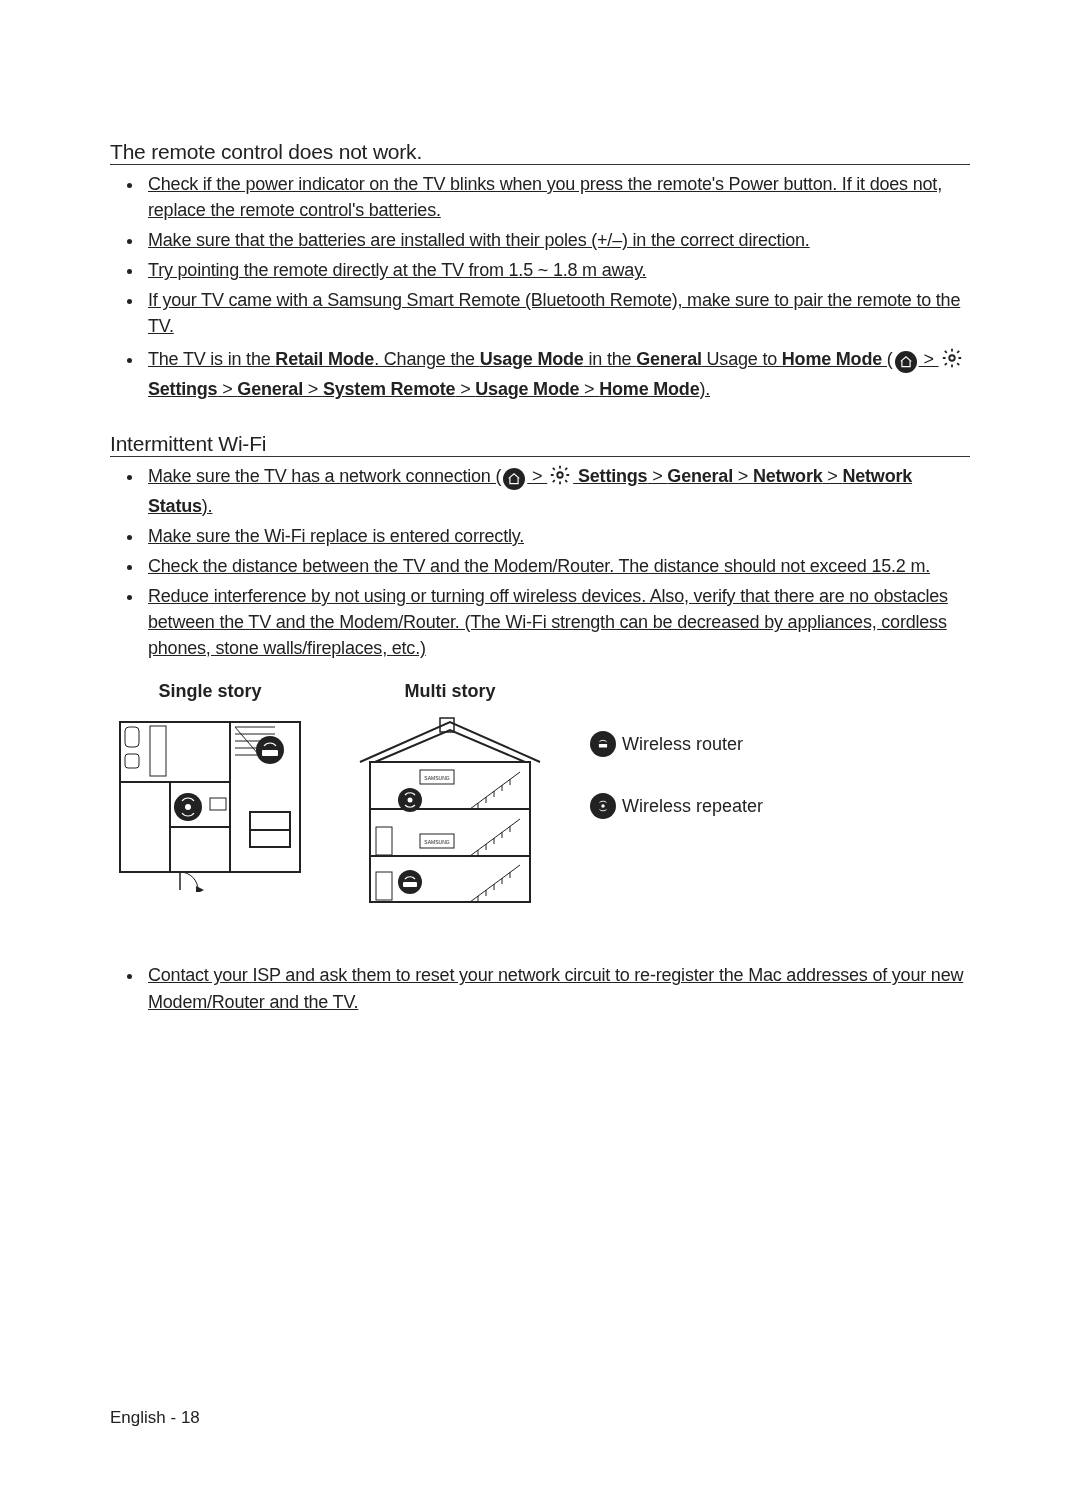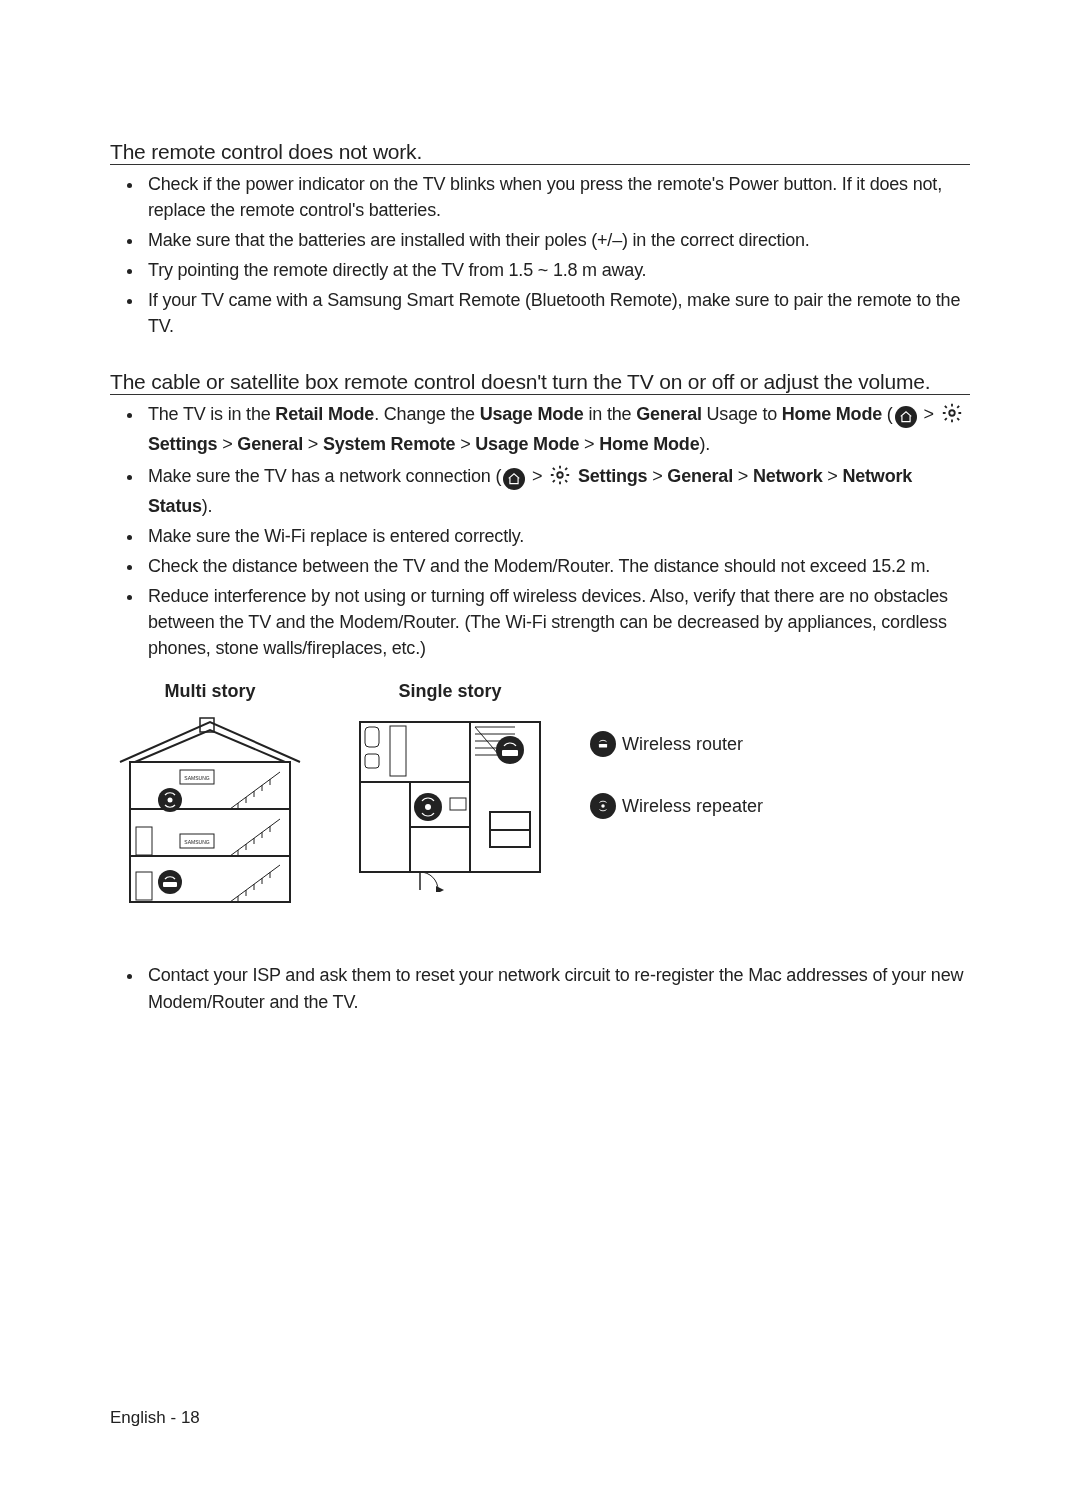--- a/index.html
+++ b/index.html
@@ -19,20 +19,21 @@
   h3.section {
     font-size: 21px;
     font-weight: 400;
     margin: 30px 0 6px 0;
     border-bottom: 1px solid #333;
     letter-spacing: -0.2px;
   }
   ul {
     margin: 6px 0 0 0;
     padding-left: 34px;
+    text-decoration: underline;
   }
   li {
     font-size: 18px;
     line-height: 1.45;
     margin: 4px 0;
     padding-left: 4px;
     letter-spacing: -0.2px;
   }
   .b { font-weight: 700; }
   .icon {
@@ -85,47 +86,91 @@
 
 <div class="page">
   <div id="content">
       <h3 class="section">The remote control does not work.</h3>
       <ul>
         <li>Check if the power indicator on the TV blinks when you press the remote's Power button. If it does not, replace the remote control's batteries.</li>
         <li>Make sure that the batteries are installed with their poles (+/–) in the correct direction.</li>
         <li>Try pointing the remote directly at the TV from 1.5 ~ 1.8 m away.</li>
         <li>If your TV came with a Samsung Smart Remote (Bluetooth Remote), make sure to pair the remote to the TV.</li>
       </ul>
-      <h3 class="section">The cable or satellite box remote control doesn't turn the TV on or off or adjust the volume.</h3>
       <ul>
         <li><span class="">The TV is in the </span><span class="b">Retail Mode</span><span class="">. Change the </span><span class="b">Usage Mode</span><span class=""> in the </span><span class="b">General</span><span class=""> Usage to </span><span class="b">Home Mode</span><span class=""> (</span><span class="icon">
             <svg viewBox="0 0 24 24" fill="none" stroke="#fff" stroke-width="2">
               <path d="M3 11 L12 3 L21 11"></path>
               <path d="M5 10 V20 H19 V10"></path>
             </svg>
           </span><span class=""> &gt; </span><span class="gear"><svg width="22" height="22" viewBox="0 0 24 24" fill="none" stroke="#222" stroke-width="2">
               <circle cx="12" cy="12" r="3"></circle>
               <path d="M12 2v3M12 19v3M4.2 4.2l2.1 2.1M17.7 17.7l2.1 2.1M2 12h3M19 12h3M4.2 19.8l2.1-2.1M17.7 6.3l2.1-2.1"></path>
             </svg></span><span class=""> </span><span class="b">Settings</span><span class=""> &gt; </span><span class="b">General</span><span class=""> &gt; </span><span class="b">System Remote</span><span class=""> &gt; </span><span class="b">Usage Mode</span><span class=""> &gt; </span><span class="b">Home Mode</span><span class="">).</span></li>
       </ul>
+      <h3 class="section">Intermittent Wi-Fi</h3>
       <ul>
         <li><span class="">Make sure the TV has a network connection (</span><span class="icon">
             <svg viewBox="0 0 24 24" fill="none" stroke="#fff" stroke-width="2">
               <path d="M3 11 L12 3 L21 11"></path>
               <path d="M5 10 V20 H19 V10"></path>
             </svg>
           </span><span class=""> &gt; </span><span class="gear"><svg width="22" height="22" viewBox="0 0 24 24" fill="none" stroke="#222" stroke-width="2">
               <circle cx="12" cy="12" r="3"></circle>
               <path d="M12 2v3M12 19v3M4.2 4.2l2.1 2.1M17.7 17.7l2.1 2.1M2 12h3M19 12h3M4.2 19.8l2.1-2.1M17.7 6.3l2.1-2.1"></path>
             </svg></span><span class=""> </span><span class="b">Settings</span><span class=""> &gt; </span><span class="b">General</span><span class=""> &gt; </span><span class="b">Network</span><span class=""> &gt; </span><span class="b">Network Status</span><span class="">).</span></li>
         <li>Make sure the Wi-Fi replace is entered correctly.</li>
         <li>Check the distance between the TV and the Modem/Router. The distance should not exceed 15.2 m.</li>
         <li>Reduce interference by not using or turning off wireless devices. Also, verify that there are no obstacles between the TV and the Modem/Router. (The Wi-Fi strength can be decreased by appliances, cordless phones, stone walls/fireplaces, etc.)</li>
       </ul>
       <div class="diagram-area">
+        <div class="diagram-col">
+          <div class="diag-label">Single story</div>
+          <div class="diag-box"><svg viewBox="0 0 200 180">
+              <g fill="none" stroke="#222" stroke-width="2">
+                <rect x="10" y="10" width="180" height="150"></rect>
+                <line x1="10" y1="70" x2="120" y2="70"></line>
+                <line x1="120" y1="10" x2="120" y2="160"></line>
+                <line x1="60" y1="70" x2="60" y2="160"></line>
+                <line x1="60" y1="115" x2="120" y2="115"></line>
+                <rect x="140" y="100" width="40" height="35"></rect>
+                <line x1="140" y1="118" x2="180" y2="118"></line>
+                <g stroke-width="1">
+                  <line x1="125" y1="15" x2="165" y2="15"></line>
+                  <line x1="125" y1="22" x2="165" y2="22"></line>
+                  <line x1="125" y1="29" x2="165" y2="29"></line>
+                  <line x1="125" y1="36" x2="165" y2="36"></line>
+                  <line x1="125" y1="43" x2="165" y2="43"></line>
+                  <line x1="125" y1="15" x2="155" y2="50"></line>
+                </g>
+                <rect x="15" y="15" width="14" height="20" rx="4" stroke-width="1"></rect>
+                <rect x="15" y="42" width="14" height="14" rx="3" stroke-width="1"></rect>
+                <rect x="40" y="14" width="16" height="50" stroke-width="1"></rect>
+              </g>
+              <g transform="translate(160,38)">
+                <circle r="14" fill="#222"></circle>
+                <g stroke="#fff" stroke-width="1.2" fill="none">
+                  <path d="M-6 -4c3-4 9-4 12 0"></path>
+                </g>
+                <rect x="-8" y="0" width="16" height="6" rx="1" fill="#fff"></rect>
+              </g>
+              <g transform="translate(78,95)">
+                <circle r="14" fill="#222"></circle>
+                <g stroke="#fff" stroke-width="1.2" fill="none">
+                  <path d="M-6 -6c3-4 9-4 12 0"></path>
+                  <path d="M-6 6c3 4 9 4 12 0"></path>
+                </g>
+                <circle r="3" fill="#fff"></circle>
+              </g>
+              <rect x="100" y="86" width="16" height="12" fill="none" stroke="#222" stroke-width="1"></rect>
+              <path d="M70 160 A18 18 0 0 1 88 178" fill="none" stroke="#222" stroke-width="1"></path>
+              <line x1="70" y1="160" x2="70" y2="178" stroke="#222" stroke-width="1.5"></line>
+              <polygon points="86,174 94,178 86,182" fill="#222"></polygon>
+            </svg></div>
+        </div>
         <div class="diagram-col">
           <div class="diag-label">Multi story</div>
           <div class="diag-box multi"><svg viewBox="0 0 200 200">
               <g fill="none" stroke="#222" stroke-width="2">
                 <polyline points="10,50 100,10 190,50"></polyline>
                 <polyline points="25,50 100,18 175,50"></polyline>
                 <rect x="90" y="6" width="14" height="14" stroke-width="1.5"></rect>
                 <rect x="20" y="50" width="160" height="140"></rect>
                 <line x1="20" y1="97" x2="180" y2="97"></line>
                 <line x1="20" y1="144" x2="180" y2="144"></line>
@@ -166,64 +211,20 @@
               </g>
               <g transform="translate(60,170)">
                 <circle r="12" fill="#222"></circle>
                 <g stroke="#fff" stroke-width="1.2" fill="none">
                   <path d="M-5 -3c2.5-3 7.5-3 10 0"></path>
                 </g>
                 <rect x="-7" y="0" width="14" height="5" rx="1" fill="#fff"></rect>
               </g>
             </svg></div>
         </div>
-        <div class="diagram-col">
-          <div class="diag-label">Single story</div>
-          <div class="diag-box"><svg viewBox="0 0 200 180">
-              <g fill="none" stroke="#222" stroke-width="2">
-                <rect x="10" y="10" width="180" height="150"></rect>
-                <line x1="10" y1="70" x2="120" y2="70"></line>
-                <line x1="120" y1="10" x2="120" y2="160"></line>
-                <line x1="60" y1="70" x2="60" y2="160"></line>
-                <line x1="60" y1="115" x2="120" y2="115"></line>
-                <rect x="140" y="100" width="40" height="35"></rect>
-                <line x1="140" y1="118" x2="180" y2="118"></line>
-                <g stroke-width="1">
-                  <line x1="125" y1="15" x2="165" y2="15"></line>
-                  <line x1="125" y1="22" x2="165" y2="22"></line>
-                  <line x1="125" y1="29" x2="165" y2="29"></line>
-                  <line x1="125" y1="36" x2="165" y2="36"></line>
-                  <line x1="125" y1="43" x2="165" y2="43"></line>
-                  <line x1="125" y1="15" x2="155" y2="50"></line>
-                </g>
-                <rect x="15" y="15" width="14" height="20" rx="4" stroke-width="1"></rect>
-                <rect x="15" y="42" width="14" height="14" rx="3" stroke-width="1"></rect>
-                <rect x="40" y="14" width="16" height="50" stroke-width="1"></rect>
-              </g>
-              <g transform="translate(160,38)">
-                <circle r="14" fill="#222"></circle>
-                <g stroke="#fff" stroke-width="1.2" fill="none">
-                  <path d="M-6 -4c3-4 9-4 12 0"></path>
-                </g>
-                <rect x="-8" y="0" width="16" height="6" rx="1" fill="#fff"></rect>
-              </g>
-              <g transform="translate(78,95)">
-                <circle r="14" fill="#222"></circle>
-                <g stroke="#fff" stroke-width="1.2" fill="none">
-                  <path d="M-6 -6c3-4 9-4 12 0"></path>
-                  <path d="M-6 6c3 4 9 4 12 0"></path>
-                </g>
-                <circle r="3" fill="#fff"></circle>
-              </g>
-              <rect x="100" y="86" width="16" height="12" fill="none" stroke="#222" stroke-width="1"></rect>
-              <path d="M70 160 A18 18 0 0 1 88 178" fill="none" stroke="#222" stroke-width="1"></path>
-              <line x1="70" y1="160" x2="70" y2="178" stroke="#222" stroke-width="1.5"></line>
-              <polygon points="86,174 94,178 86,182" fill="#222"></polygon>
-            </svg></div>
-        </div>
         <div class="legend">
           <div class="legend-row">
             <span class="legend-icon">
               <svg viewBox="0 0 24 24" fill="#fff">
                 <path d="M6 8c2-3 10-3 12 0" stroke="#fff" stroke-width="1.5" fill="none"></path>
                 <rect x="5" y="12" width="14" height="6" rx="1"></rect>
               </svg>
             </span>
             <span>Wireless router</span>
           </div>

